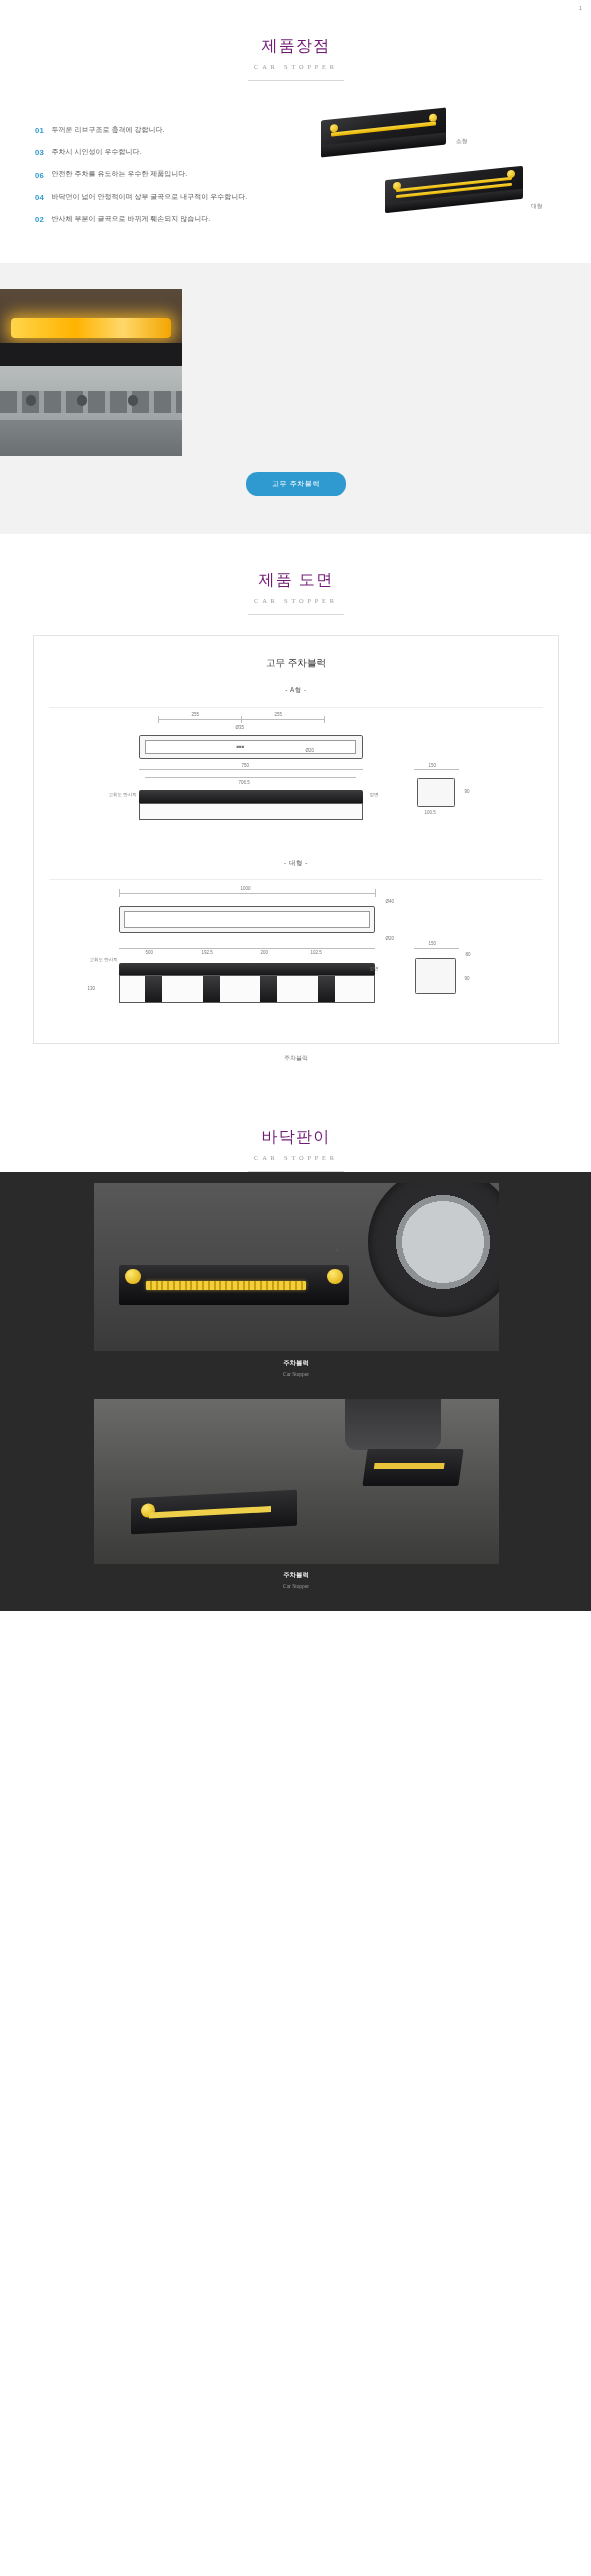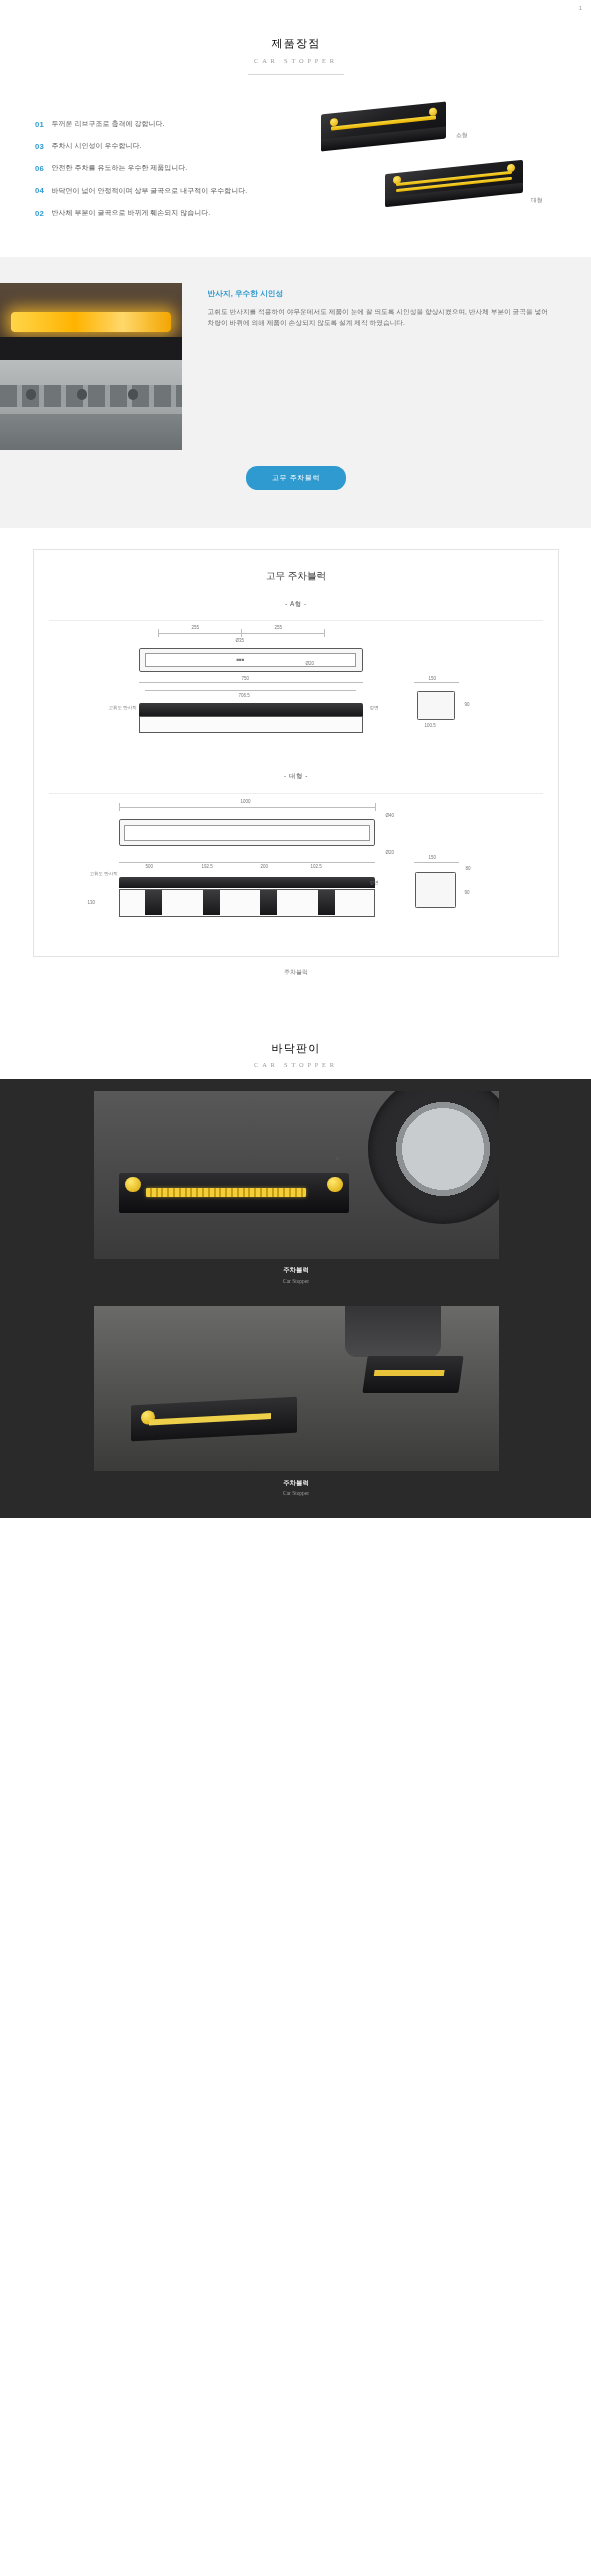--- a/index.html
+++ b/index.html
@@ -9,38 +9,38 @@
     font-family: "Liberation Sans", sans-serif;
     background: #ffffff;
     color: #333;
     -webkit-font-smoothing: antialiased;
   }
   .page { width: 592px; margin: 0 auto; position: relative; overflow: hidden; }
 
   
   .sec-head { text-align: center; padding-top: 36px; }
   .sec-head .ko {
-    font-size: 11px; letter-spacing: 1.3px; color: #000000; font-weight: 400;
+    font-size: 16px; letter-spacing: 1.3px; color: #701a75; font-weight: 400;
   }
   .sec-head .en {
     font-size: 6.4px; letter-spacing: 3.8px; color: #9a9a9a; margin-top: 5.8px;
     font-family: "Liberation Serif", serif;
   }
   .sec-head .rule {
     width: 96px; height: 0.6px; background: #d8d8d8; margin: 10.2px auto 0;
   }
 
   
   .feat-wrap {
     display: flex; justify-content: space-between; align-items: flex-start;
     padding: 25.6px 35px 19px 35px;
   }
   .feat-list { width: 237px; padding-top: 19px; }
   .feat-row {
-    display: flex; align-items: center; margin-bottom: 12px;
+    display: flex; align-items: flex-end; margin-bottom: 12px;
   }
   .feat-num {
     color: #2e9ad0; font-size: 7.7px; font-weight: bold; width: 16.6px;
     flex: 0 0 16.6px; letter-spacing: 0.3px; padding-top: 0.6px;
   }
   .feat-txt { font-size: 7px; color: #555; line-height: 1.45; }
 
   .feat-img { width: 249px; height: 138px; position: relative; }
 
   
@@ -271,31 +271,32 @@
         </div>
         <div class="photo-b">
           <div class="grid-bar"></div>
           <div class="hole" style="left:25.6px;"></div>
           <div class="hole" style="left:77px;"></div>
           <div class="hole" style="left:128px;"></div>
           <div class="floor"></div>
         </div>
       </div>
       <div class="text-col">
-        <div class="blk">
-          <h4>반사지, 우수한 시인성</h4>
-          <p>고휘도 반사지를 적용하여 야무운데서도 제품이 눈에 잘 띄도록 시인성을 향상시켰으며, 반사체 부분이 굴곡을 넣어 차량이 바퀴에 의해 제품이 손상되지 않도록 설계 제작 하였습니다.</p>
-        </div>
       </div>
     </div>
     <div class="btn-row">
       <button class="pill-btn">고무 주차블럭</button>
     </div>
   </div>
 
+  <div class="sec-head">
+    <div class="ko">제품 도면</div>
+    <div class="en">CAR  STOPPER</div>
+    <div class="rule"></div>
+  </div>
 
   <div class="draw-outer">
     <div class="draw-box">
       <div class="draw-title">고무 주차블럭</div>
 
       <div class="draw-sub">- A형 -</div>
       <div class="tech tech-a">
 
         <div class="dimline" style="left:109px; top:11.5px; width:166px; height:0.6px;"></div>
         <div class="dimline" style="left:109px; top:7.7px; width:0.6px; height:7.7px;"></div>

